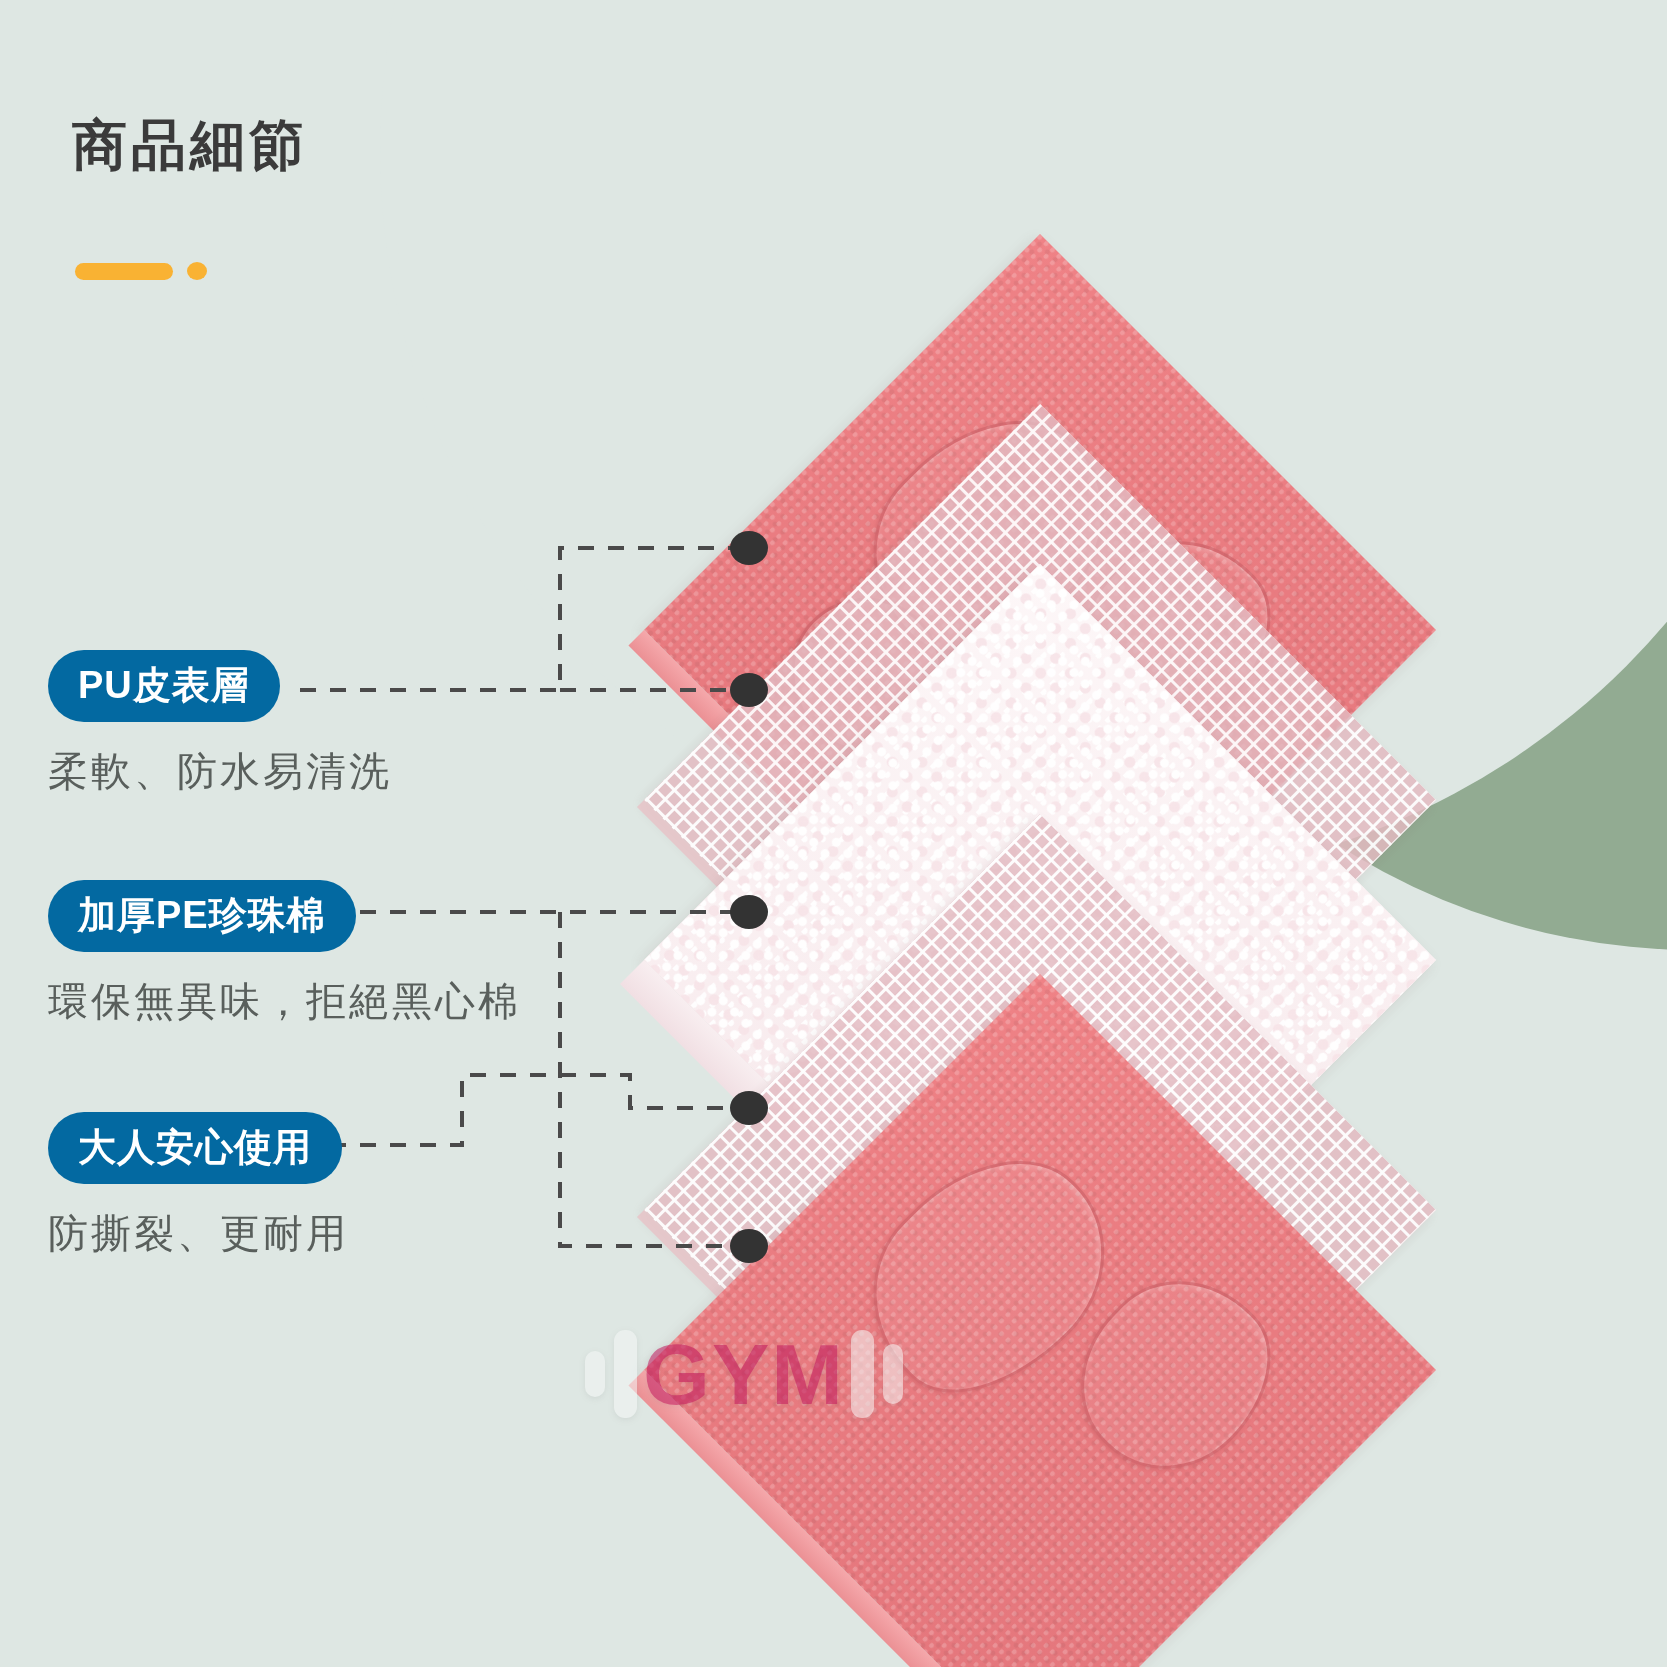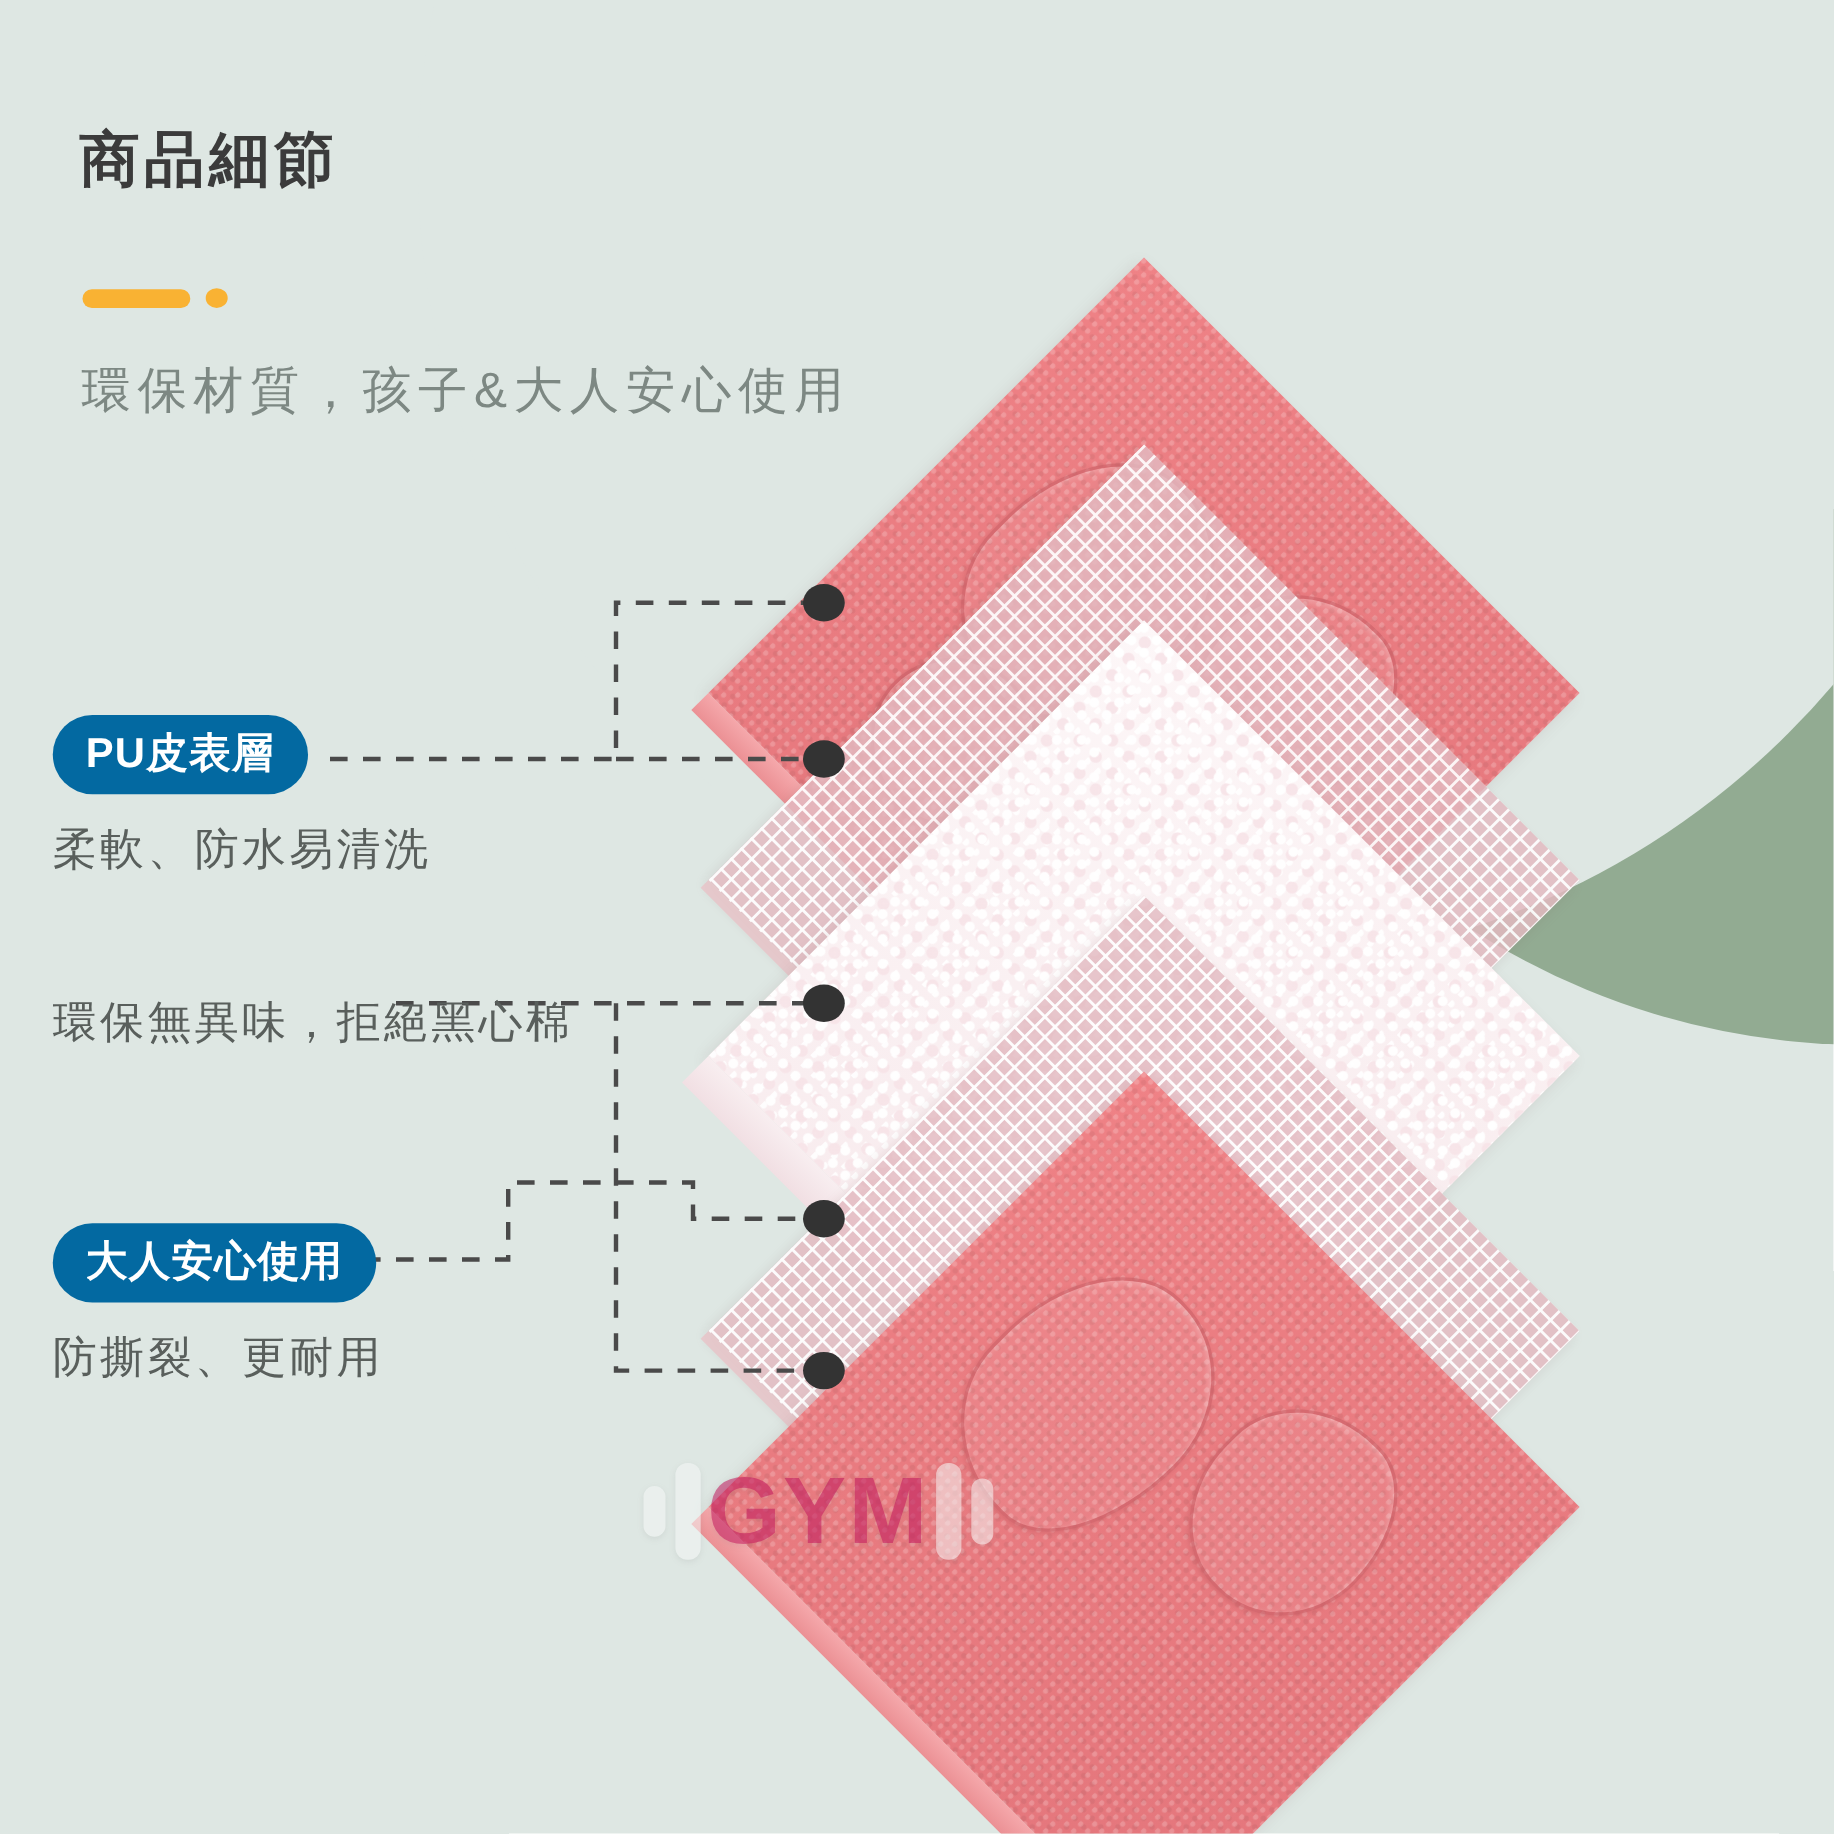--- a/index.html
+++ b/index.html
@@ -187,21 +187,20 @@
 
   <div class="bg-base"></div>
   <div class="circle-dark"></div>
   <div class="circle-light"></div>
 
   <div class="title">商品細節</div>
   <div class="accent-row">
     <div class="accent-bar"></div>
     <div class="accent-dot"></div>
   </div>
-  <div class="subtitle">環保材質，孩子&amp;大人安心使用</div>
 
   <div class="stack">
 
     <div class="layer" id="layer-pu-top">
       <div class="sheet pu">
         <div class="emboss a"></div>
         <div class="emboss b"></div>
         <div class="emboss c"></div>
         <div class="pu-edge"></div>
       </div>
@@ -268,20 +267,21 @@
       <ellipse cx="749" cy="1246" rx="19" ry="17"></ellipse>
     </g>
   </svg>
 
   <div class="callout" id="callout-1">
     <div class="badge">PU皮表層</div>
     <div class="desc">柔軟、防水易清洗</div>
   </div>
 
   <div class="callout" id="callout-2">
+    <div class="badge">加厚PE珍珠棉</div>
     <div class="desc">環保無異味，拒絕黑心棉</div>
   </div>
 
   <div class="callout" id="callout-3">
     <div class="badge">大人安心使用</div>
     <div class="desc">防撕裂、更耐用</div>
   </div>
 
 </div>
 

